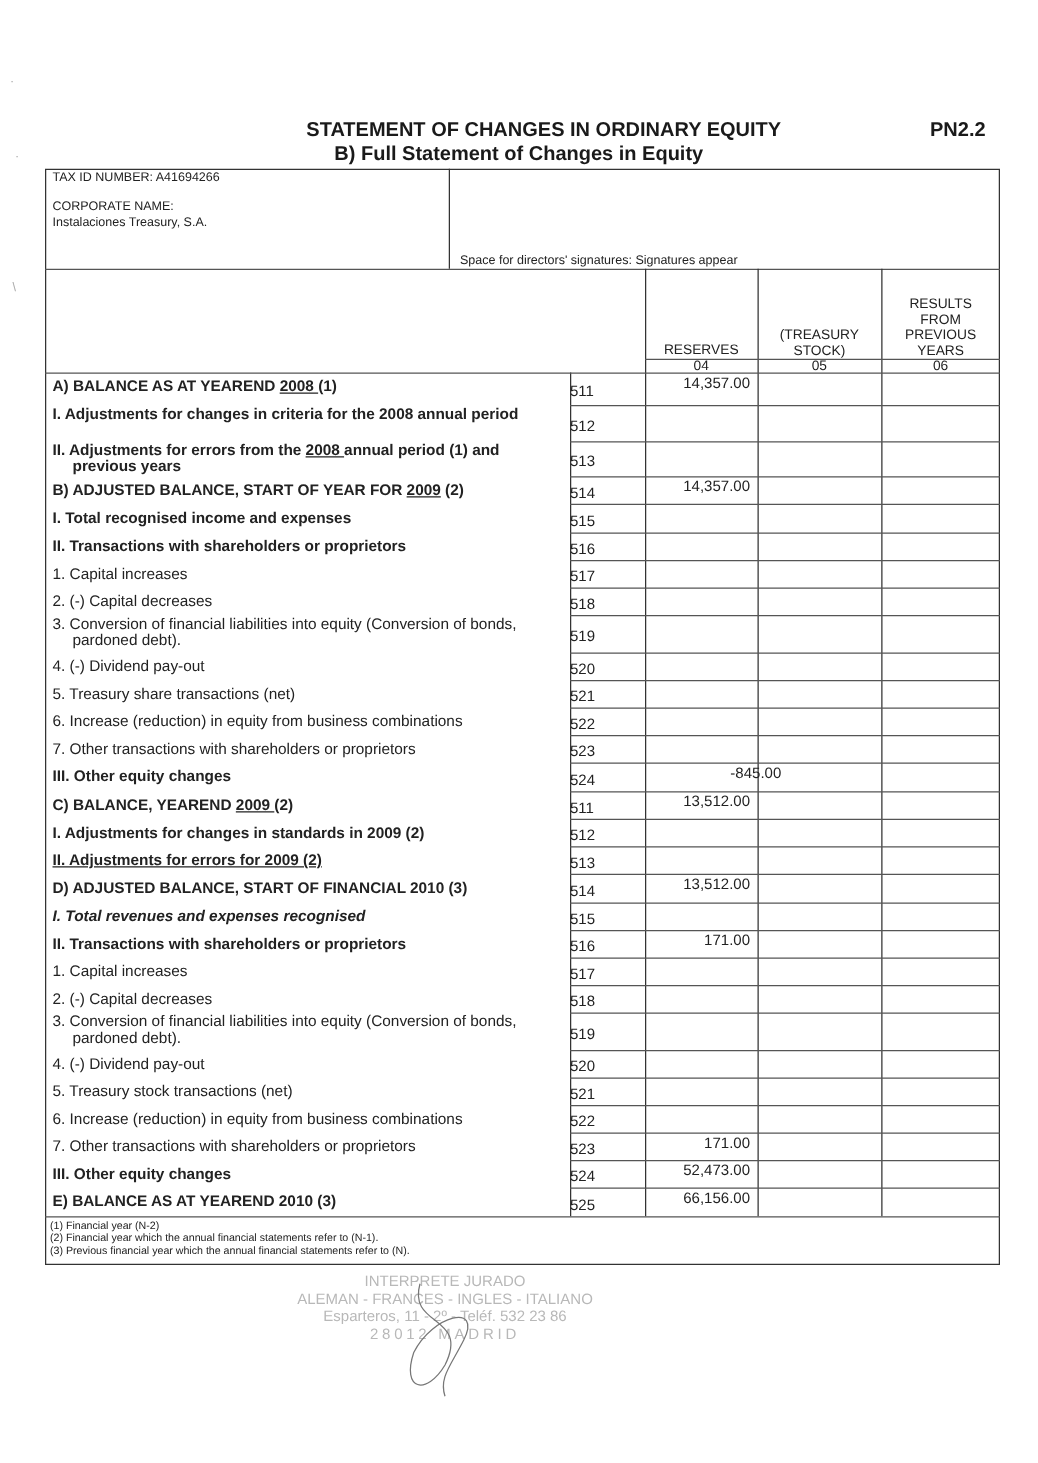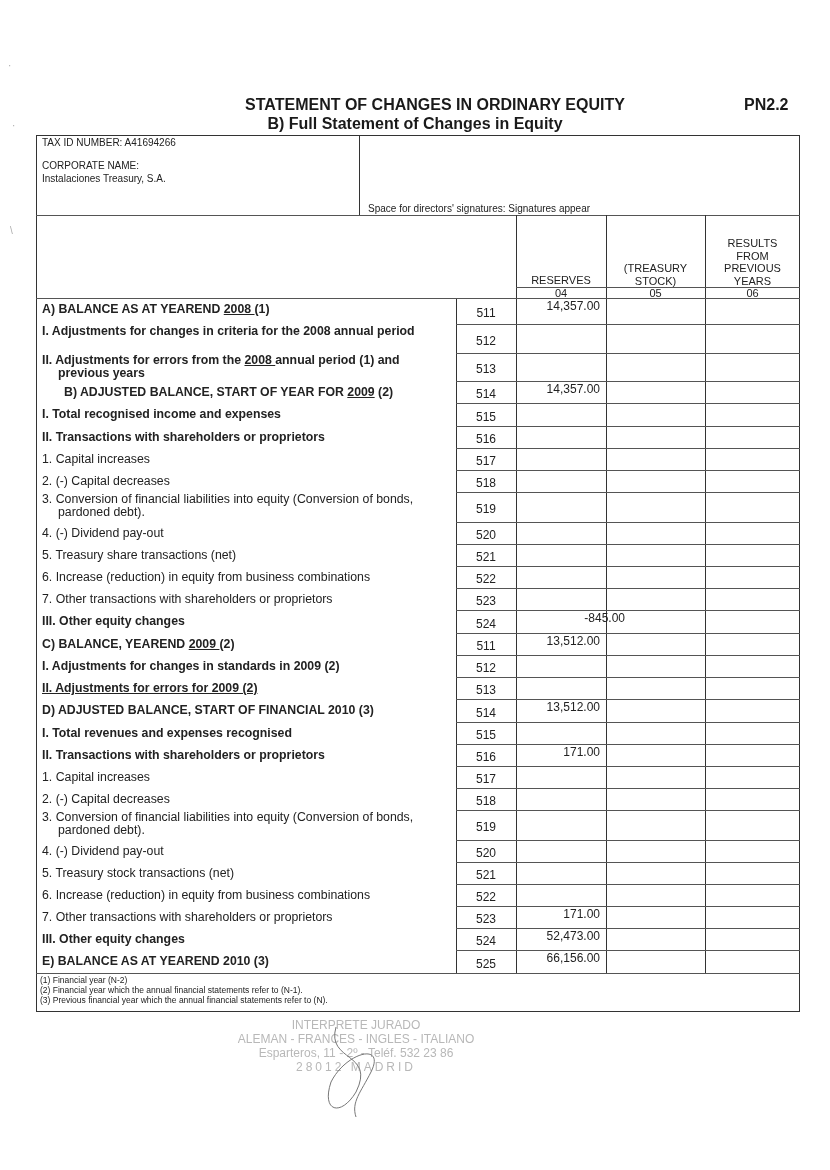--- a/index.html
+++ b/index.html
@@ -16,21 +16,21 @@
   .vline { position:absolute; width:0; border-left:1px solid #333; }
 
   .small { font-size:10px; color:#222; }
   .hdr { font-size:11px; text-align:center; line-height:12.5px; color:#222; }
   .colno { font-size:11px; text-align:center; color:#222; }
 
   .label { position:absolute; left:42px; width:410px; font-size:12.3px; line-height:13px; color:#222; }
   .label.b { font-weight:bold; }
   .label .ind { padding-left:16px; display:block; }
   .u { text-decoration:underline; }
-  .code { position:absolute; left:456px; width:60px; text-align:center; font-size:12px; color:#222; }
+  .code { position:absolute; left:456px; width:60px; font-size:12px; color:#222; }
   .val { position:absolute; left:516px; width:84px; text-align:right; font-size:12px; color:#222; }
   .notes { left:40px; top:975px; font-size:8.5px; line-height:10px; color:#222; }
 
   .stamp { left:236px; top:1018px; width:240px; color:#b8b8b8; text-align:center; }
   .stamp .n { font-size:17px; letter-spacing:1px; font-weight:bold; }
   .stamp .s { font-size:12px; line-height:14px; }
   .dots { color:#aaa; font-size:10px; }
 </style>
 </head>
 <body>
@@ -92,21 +92,21 @@
     <div class="val" style="top: 325px;"></div>
     <div class="val" style="left: 606px; width: 93px; top: 325px;"></div>
     <div class="val" style="left: 705px; width: 89px; top: 325px;"></div>
     <div class="hline" style="left: 456px; width: 344px; top: 353px;"></div>
     <div class="label b" style="top: 354px;"><span>II.  Adjustments for errors from the  </span><span class="u">2008 </span><span>annual period (1) and</span><span class="ind">previous years</span></div>
     <div class="code" style="top: 362px;">513</div>
     <div class="val" style="top: 354px;"></div>
     <div class="val" style="left: 606px; width: 93px; top: 354px;"></div>
     <div class="val" style="left: 705px; width: 89px; top: 354px;"></div>
     <div class="hline" style="left: 456px; width: 344px; top: 381px;"></div>
-    <div class="label b" style="top: 386px; margin-left: 22px;"><span>B) ADJUSTED BALANCE, START OF YEAR FOR </span><span class="u">2009</span><span> (2)</span></div>
+    <div class="label b" style="top: 386px;"><span>B) ADJUSTED BALANCE, START OF YEAR FOR </span><span class="u">2009</span><span> (2)</span></div>
     <div class="code" style="top: 387px;">514</div>
     <div class="val" style="top: 382px;">14,357.00</div>
     <div class="val" style="left: 606px; width: 93px; top: 382px;"></div>
     <div class="val" style="left: 705px; width: 89px; top: 382px;"></div>
     <div class="hline" style="left: 456px; width: 344px; top: 403px;"></div>
     <div class="label b" style="top: 408px;"><span> I. Total recognised income and expenses</span><span class="u"></span><span></span></div>
     <div class="code" style="top: 409.5px;">515</div>
     <div class="val" style="top: 404px;"></div>
     <div class="val" style="left: 606px; width: 93px; top: 404px;"></div>
     <div class="val" style="left: 705px; width: 89px; top: 404px;"></div>
@@ -182,21 +182,21 @@
     <div class="val" style="top: 678px;"></div>
     <div class="val" style="left: 606px; width: 93px; top: 678px;"></div>
     <div class="val" style="left: 705px; width: 89px; top: 678px;"></div>
     <div class="hline" style="left: 456px; width: 344px; top: 699px;"></div>
     <div class="label b" style="top: 704px;"><span>D) ADJUSTED BALANCE, START OF FINANCIAL 2010 (3)</span><span class="u"></span><span></span></div>
     <div class="code" style="top: 705.5px;">514</div>
     <div class="val" style="top: 700px;">13,512.00</div>
     <div class="val" style="left: 606px; width: 93px; top: 700px;"></div>
     <div class="val" style="left: 705px; width: 89px; top: 700px;"></div>
     <div class="hline" style="left: 456px; width: 344px; top: 722px;"></div>
-    <div class="label b" style="top: 727px;"><span> I. Total revenues and expenses recognised</span><span class="u"></span><span></span></div>
+    <div class="label b" style="top: 727px; font-style: italic;"><span> I. Total revenues and expenses recognised</span><span class="u"></span><span></span></div>
     <div class="code" style="top: 728px;">515</div>
     <div class="val" style="top: 723px;"></div>
     <div class="val" style="left: 606px; width: 93px; top: 723px;"></div>
     <div class="val" style="left: 705px; width: 89px; top: 723px;"></div>
     <div class="hline" style="left: 456px; width: 344px; top: 744px;"></div>
     <div class="label b" style="top: 749px;"><span>II.  Transactions with shareholders or proprietors</span><span class="u"></span><span></span></div>
     <div class="code" style="top: 750px;">516</div>
     <div class="val" style="top: 745px;">171.00</div>
     <div class="val" style="left: 606px; width: 93px; top: 745px;"></div>
     <div class="val" style="left: 705px; width: 89px; top: 745px;"></div>

